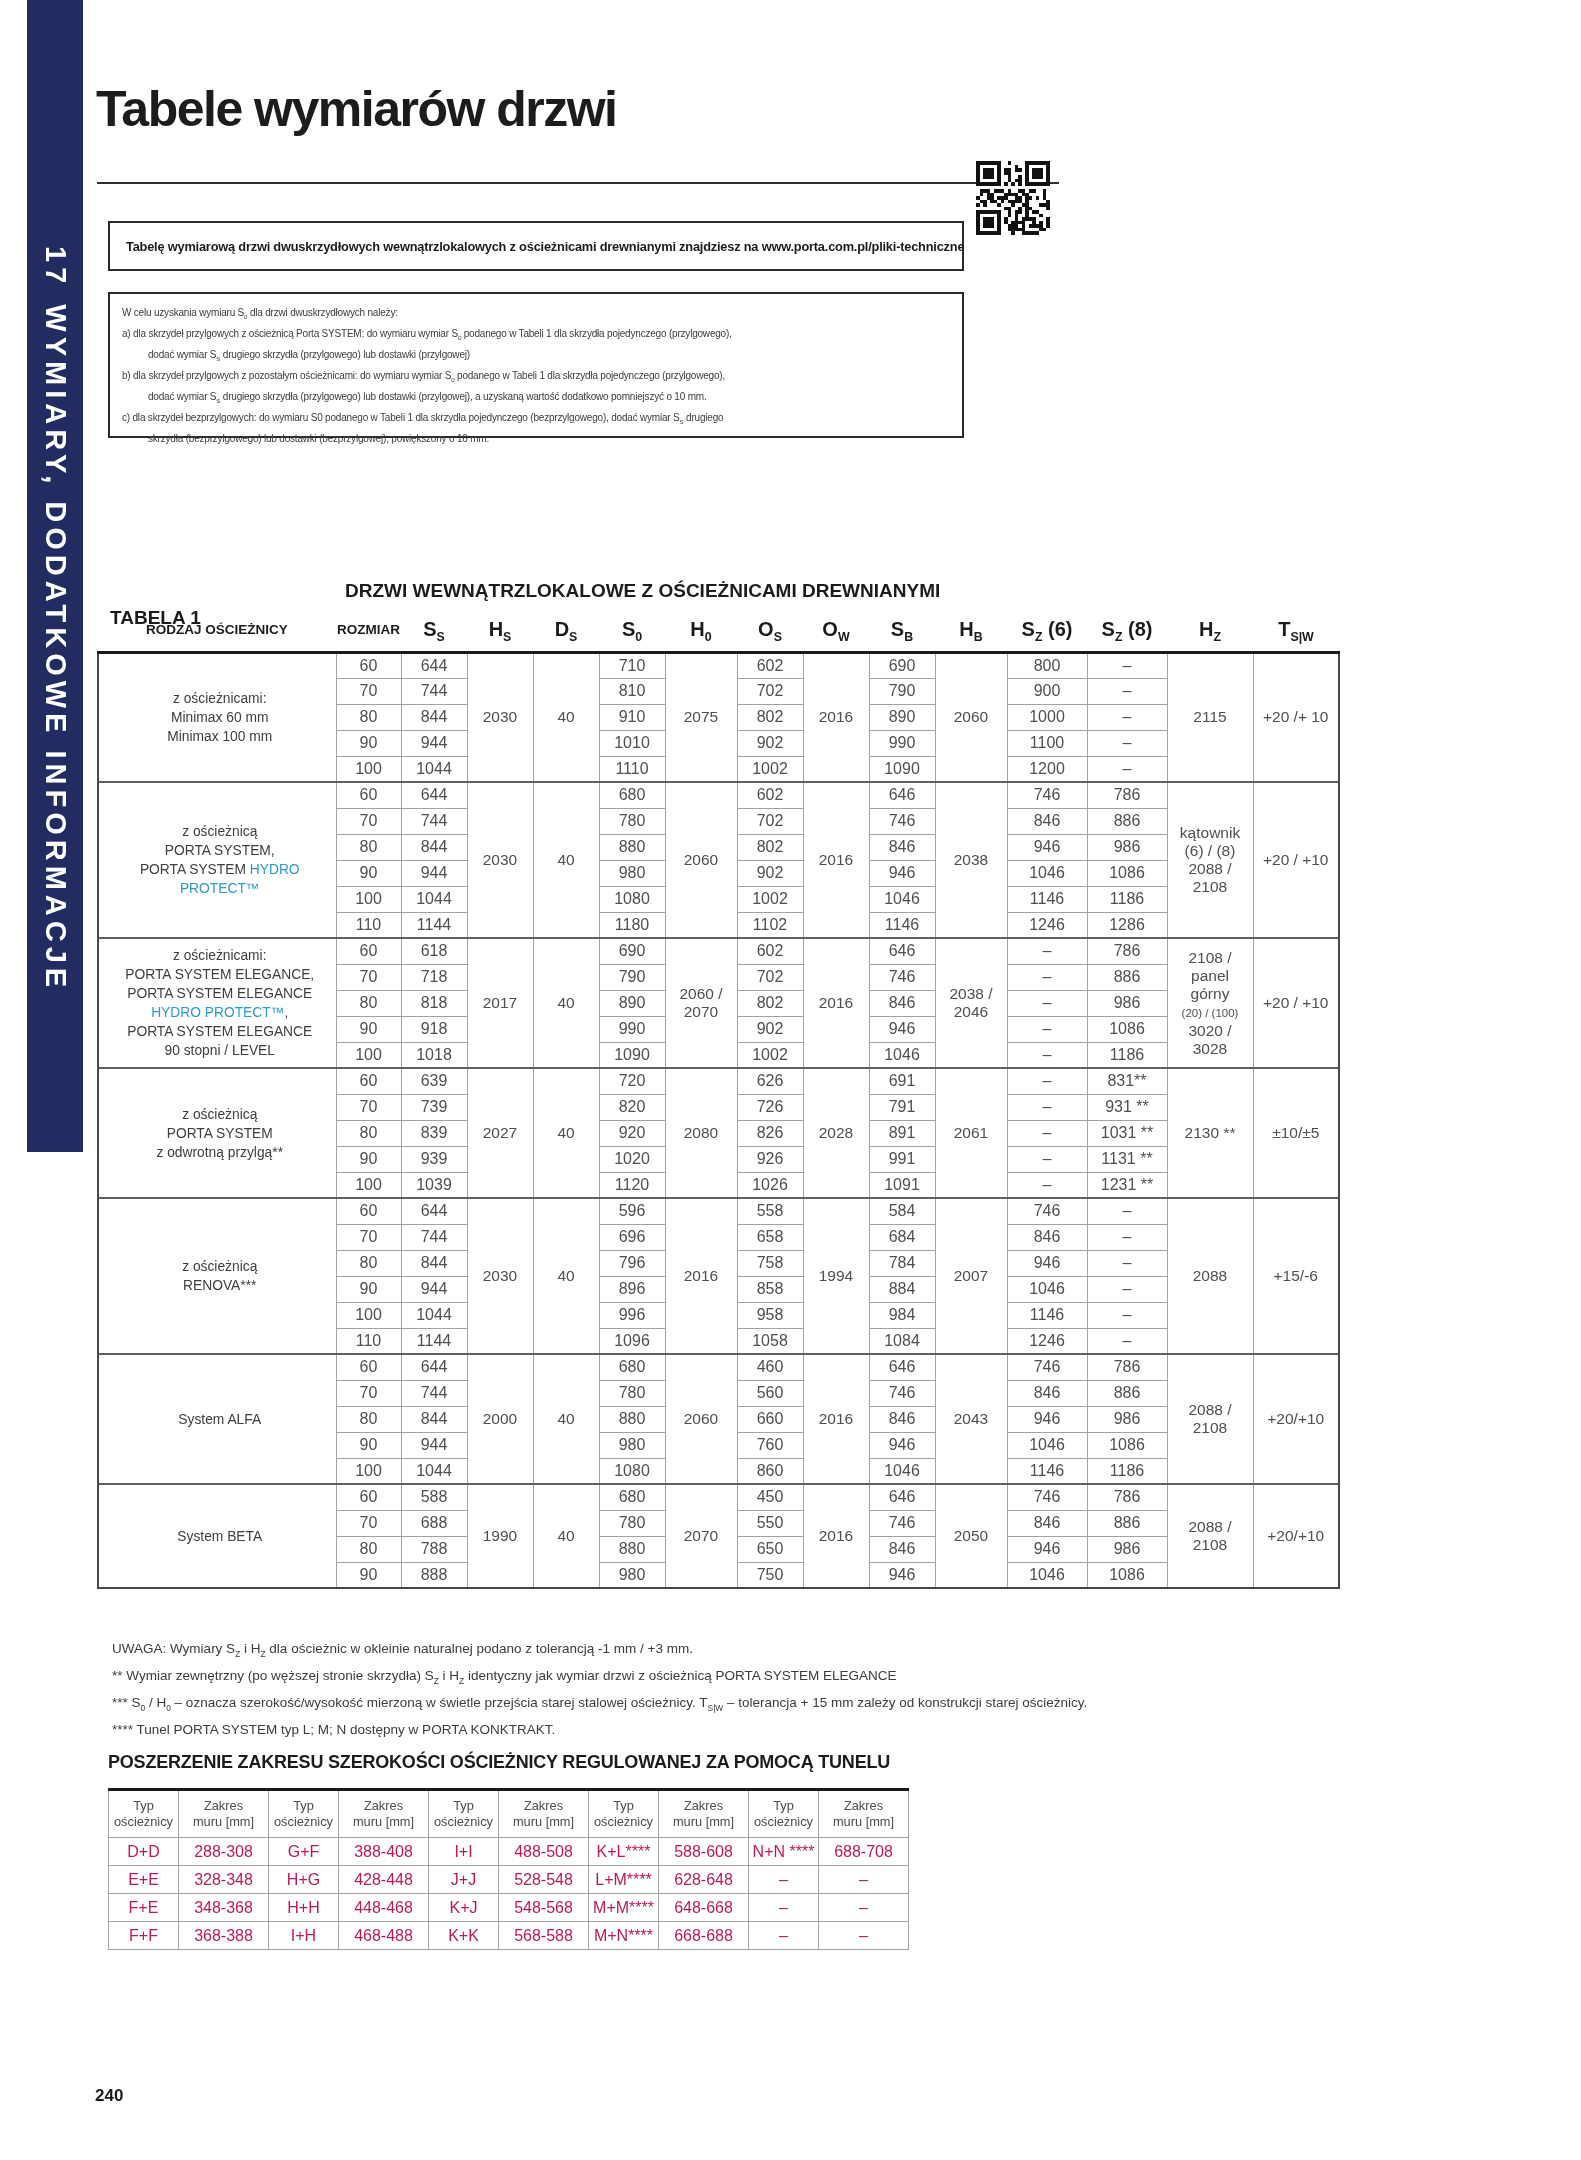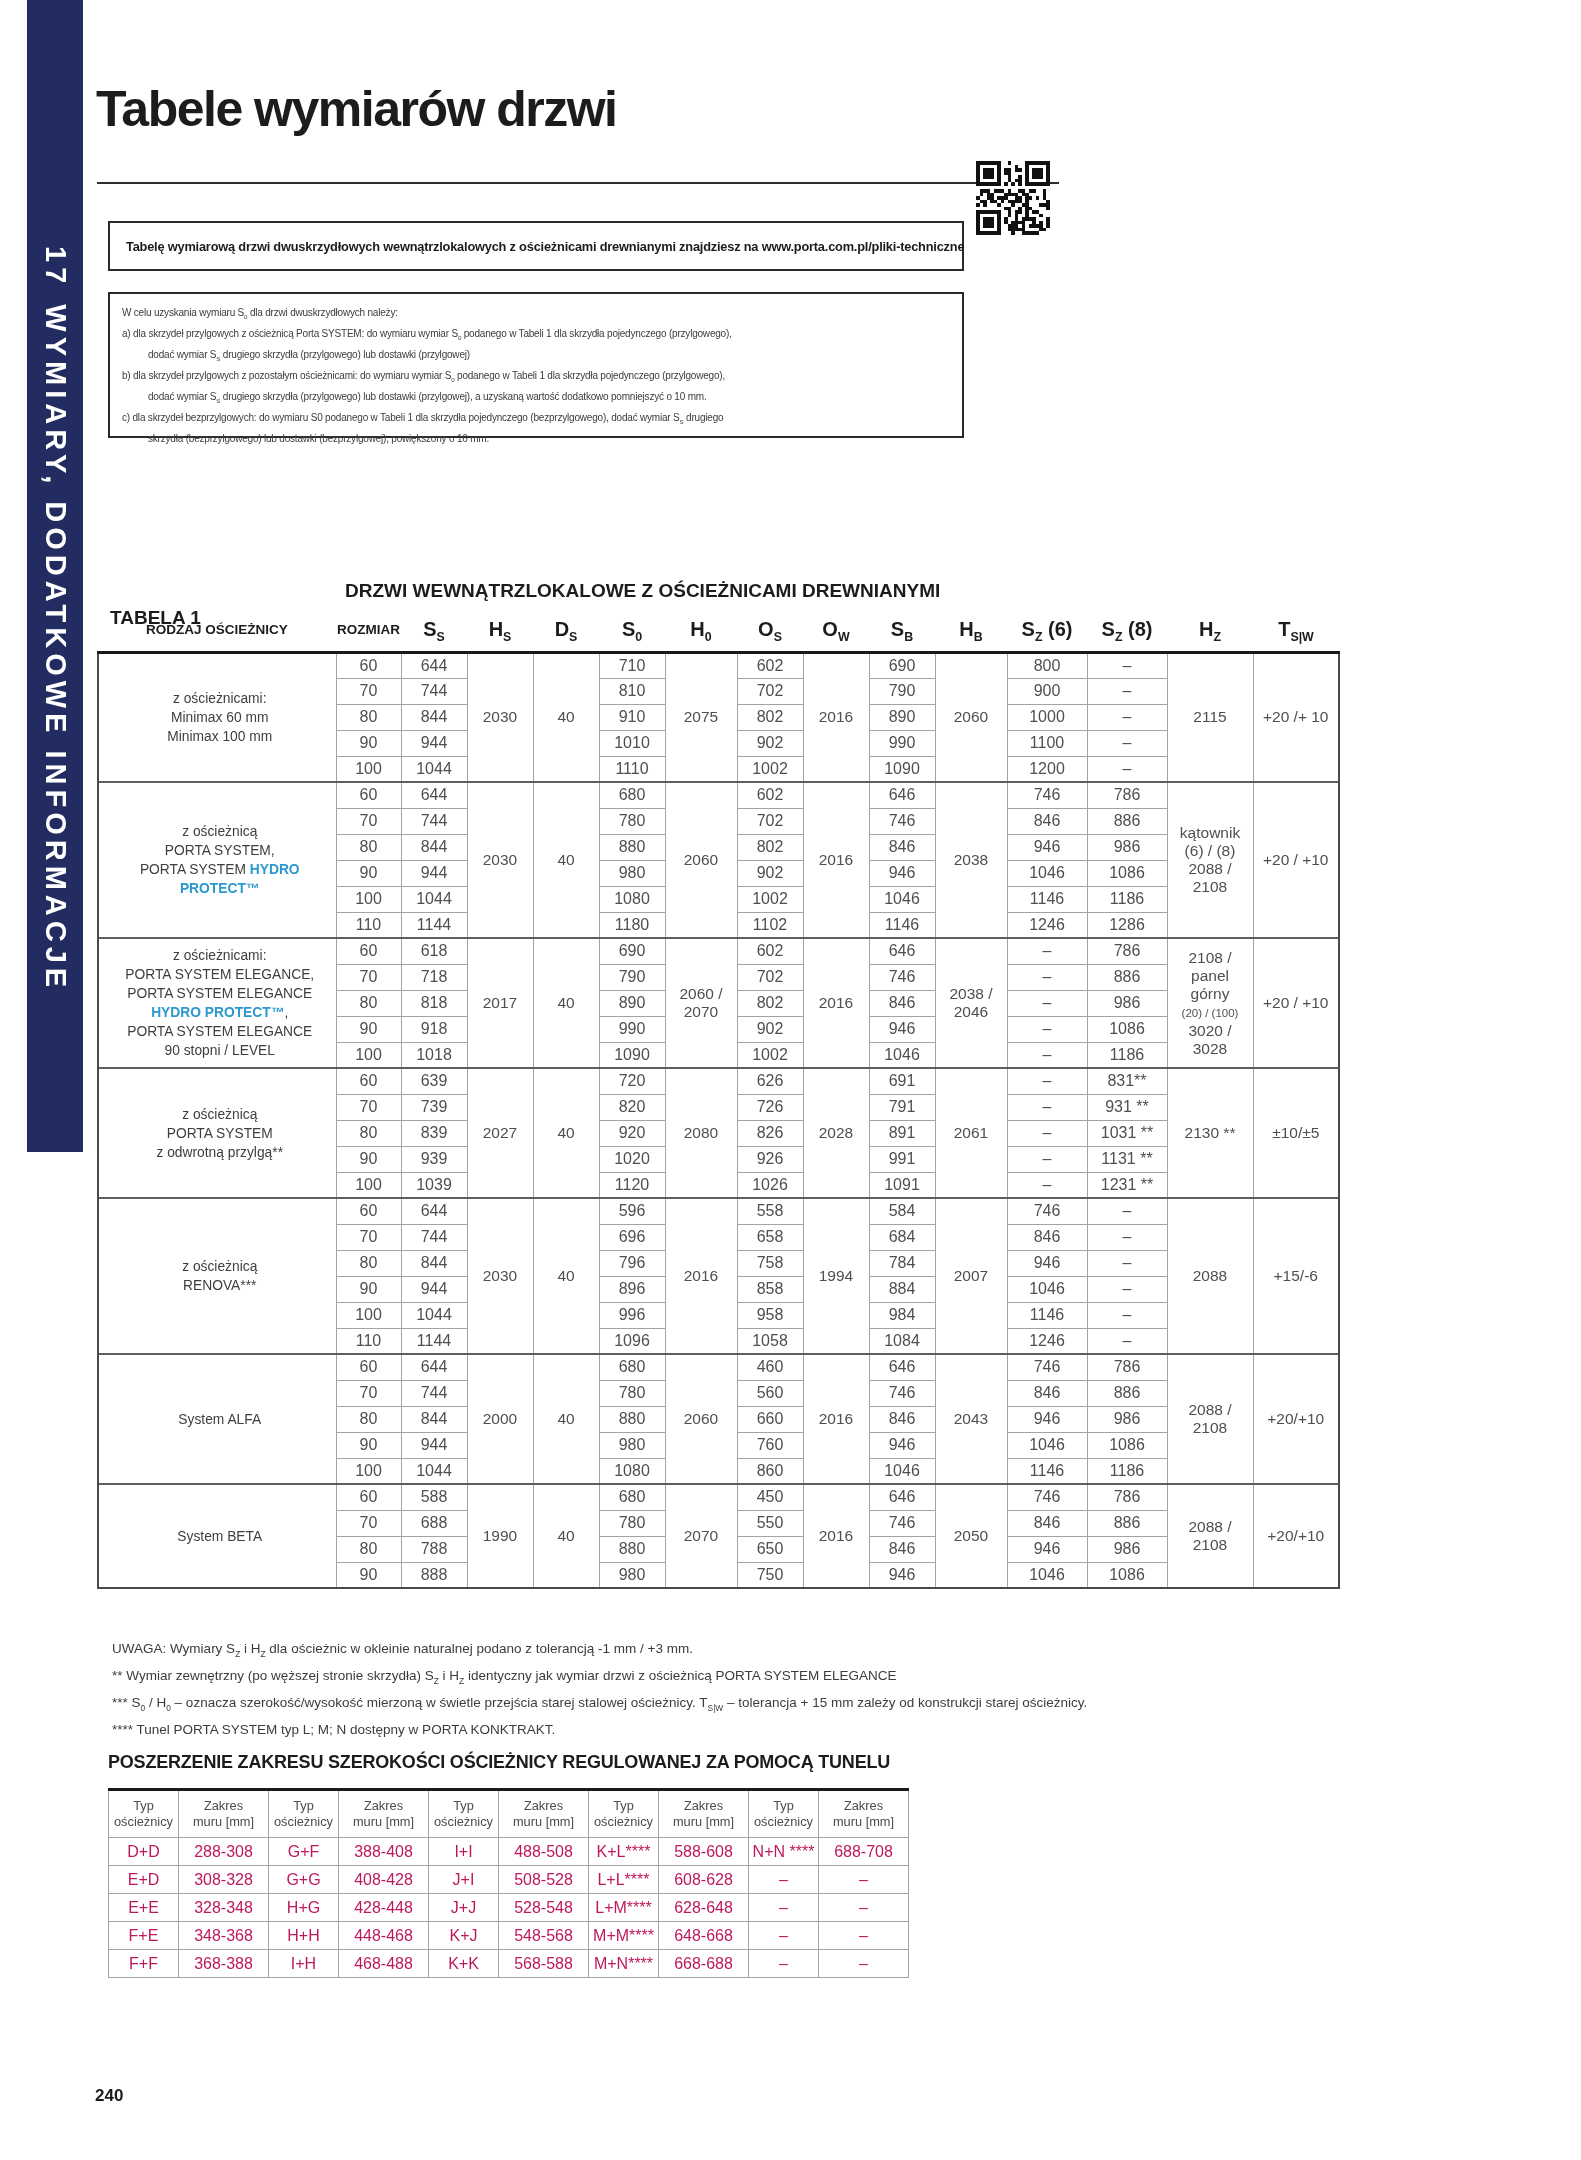--- a/index.html
+++ b/index.html
@@ -15,21 +15,21 @@
   .hrule{position:absolute;left:97px;top:182px;width:962px;height:2px;background:#2e2e2e}
 
   .box1{position:absolute;left:108px;top:221px;width:856px;height:50px;border:2px solid #2a2a2a;display:flex;align-items:center;padding:0 16px;font-size:12.8px;font-weight:700;color:var(--ink);letter-spacing:-0.2px;white-space:nowrap}
   .qr{position:absolute;left:976px;top:161px;width:74px;height:74px}
 
   .box2{position:absolute;left:108px;top:292px;width:856px;height:146px;border:2px solid #2a2a2a;padding:8px 12px;color:#3c3c3c}
   .iline{font-size:10px;line-height:21px;white-space:nowrap;letter-spacing:-0.2px}
   .iline.ind{padding-left:26px}
 
   .sub{font-size:62%;position:relative;top:0.45em;line-height:0}
-  .acc{color:var(--accent);font-weight:700}
+  .acc{color:var(--accent);font-weight:400}
   .sm{font-size:11.5px}
 
   .t1head-left{position:absolute;left:110px;top:607px;font-size:19px;font-weight:700;color:var(--ink)}
   .t1head-right{position:absolute;left:345px;top:580px;font-size:19px;font-weight:700;color:var(--ink)}
 
   table{border-collapse:collapse}
   .t1{position:absolute;left:97px;top:608px;table-layout:fixed;color:var(--gray)}
   .t1 thead th{border:0;border-bottom:3px solid var(--heavy);height:44px;vertical-align:middle;text-align:center;color:var(--ink);font-weight:700}
   .t1 thead th.txt{font-size:13.5px}
   .t1 thead th.sym{font-size:20px}
@@ -690,32 +690,20 @@
           <td>G+F</td>
           <td>388-408</td>
           <td>I+I</td>
           <td>488-508</td>
           <td>K+L****</td>
           <td>588-608</td>
           <td>N+N ****</td>
           <td>688-708</td>
         </tr>
         <tr>
-          <td>E+D</td>
-          <td>308-328</td>
-          <td>G+G</td>
-          <td>408-428</td>
-          <td>J+I</td>
-          <td>508-528</td>
-          <td>L+L****</td>
-          <td>608-628</td>
-          <td>–</td>
-          <td>–</td>
-        </tr>
-        <tr>
           <td>E+E</td>
           <td>328-348</td>
           <td>H+G</td>
           <td>428-448</td>
           <td>J+J</td>
           <td>528-548</td>
           <td>L+M****</td>
           <td>628-648</td>
           <td>–</td>
           <td>–</td>

